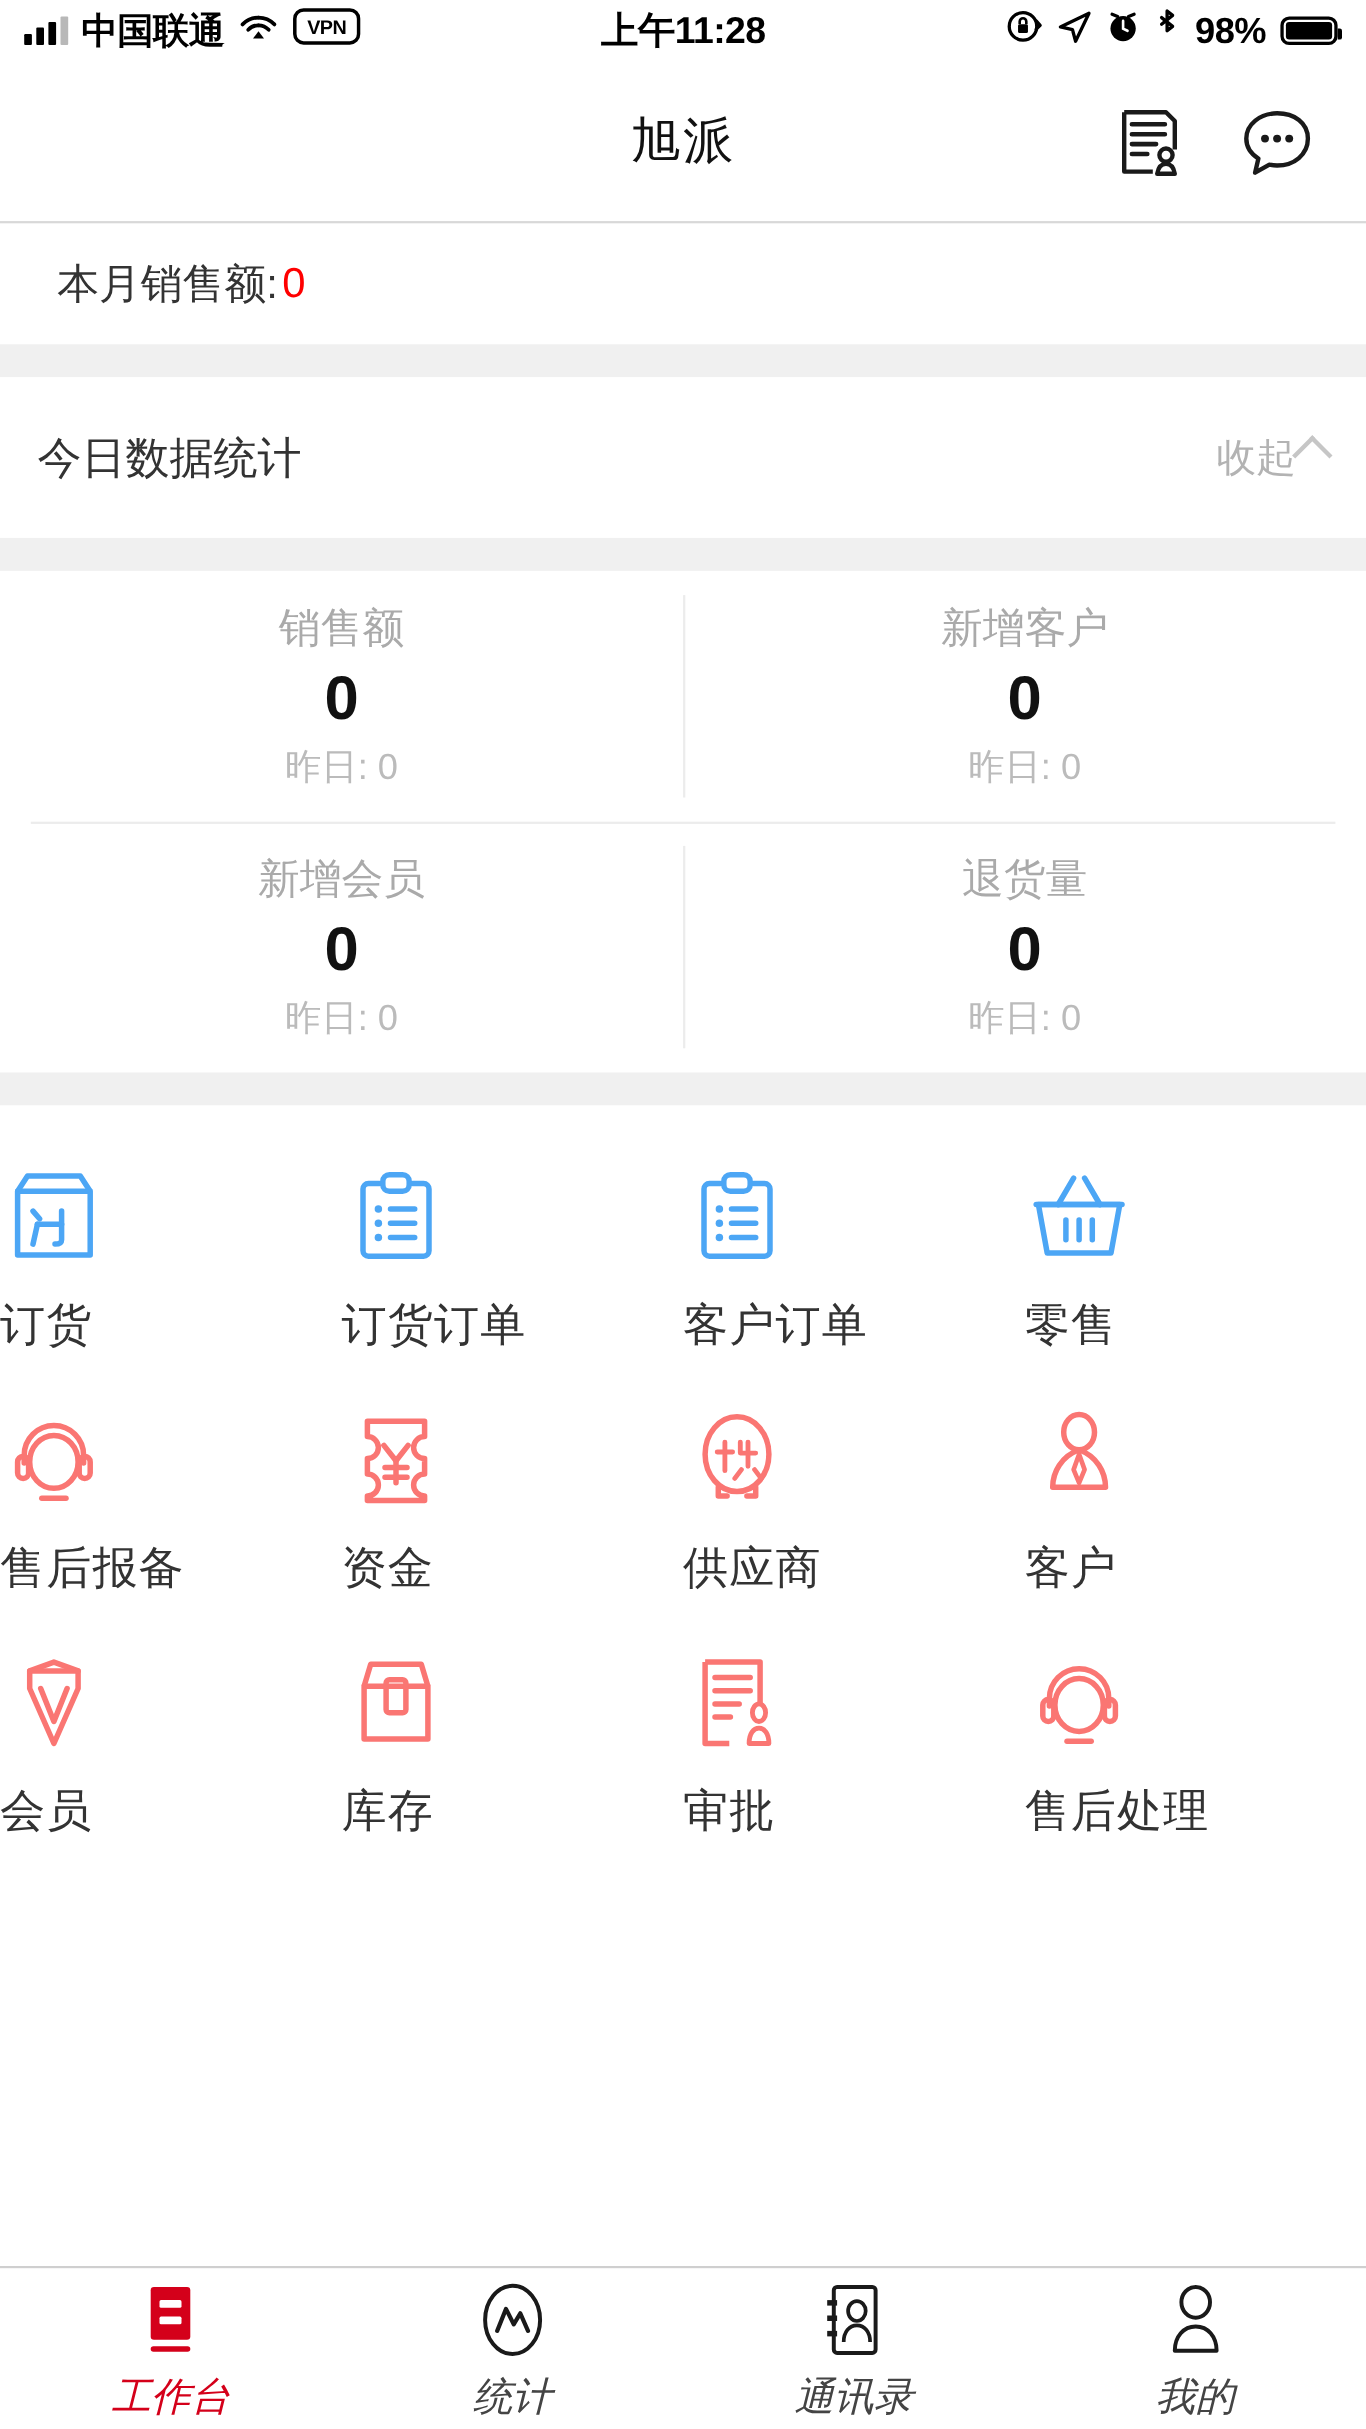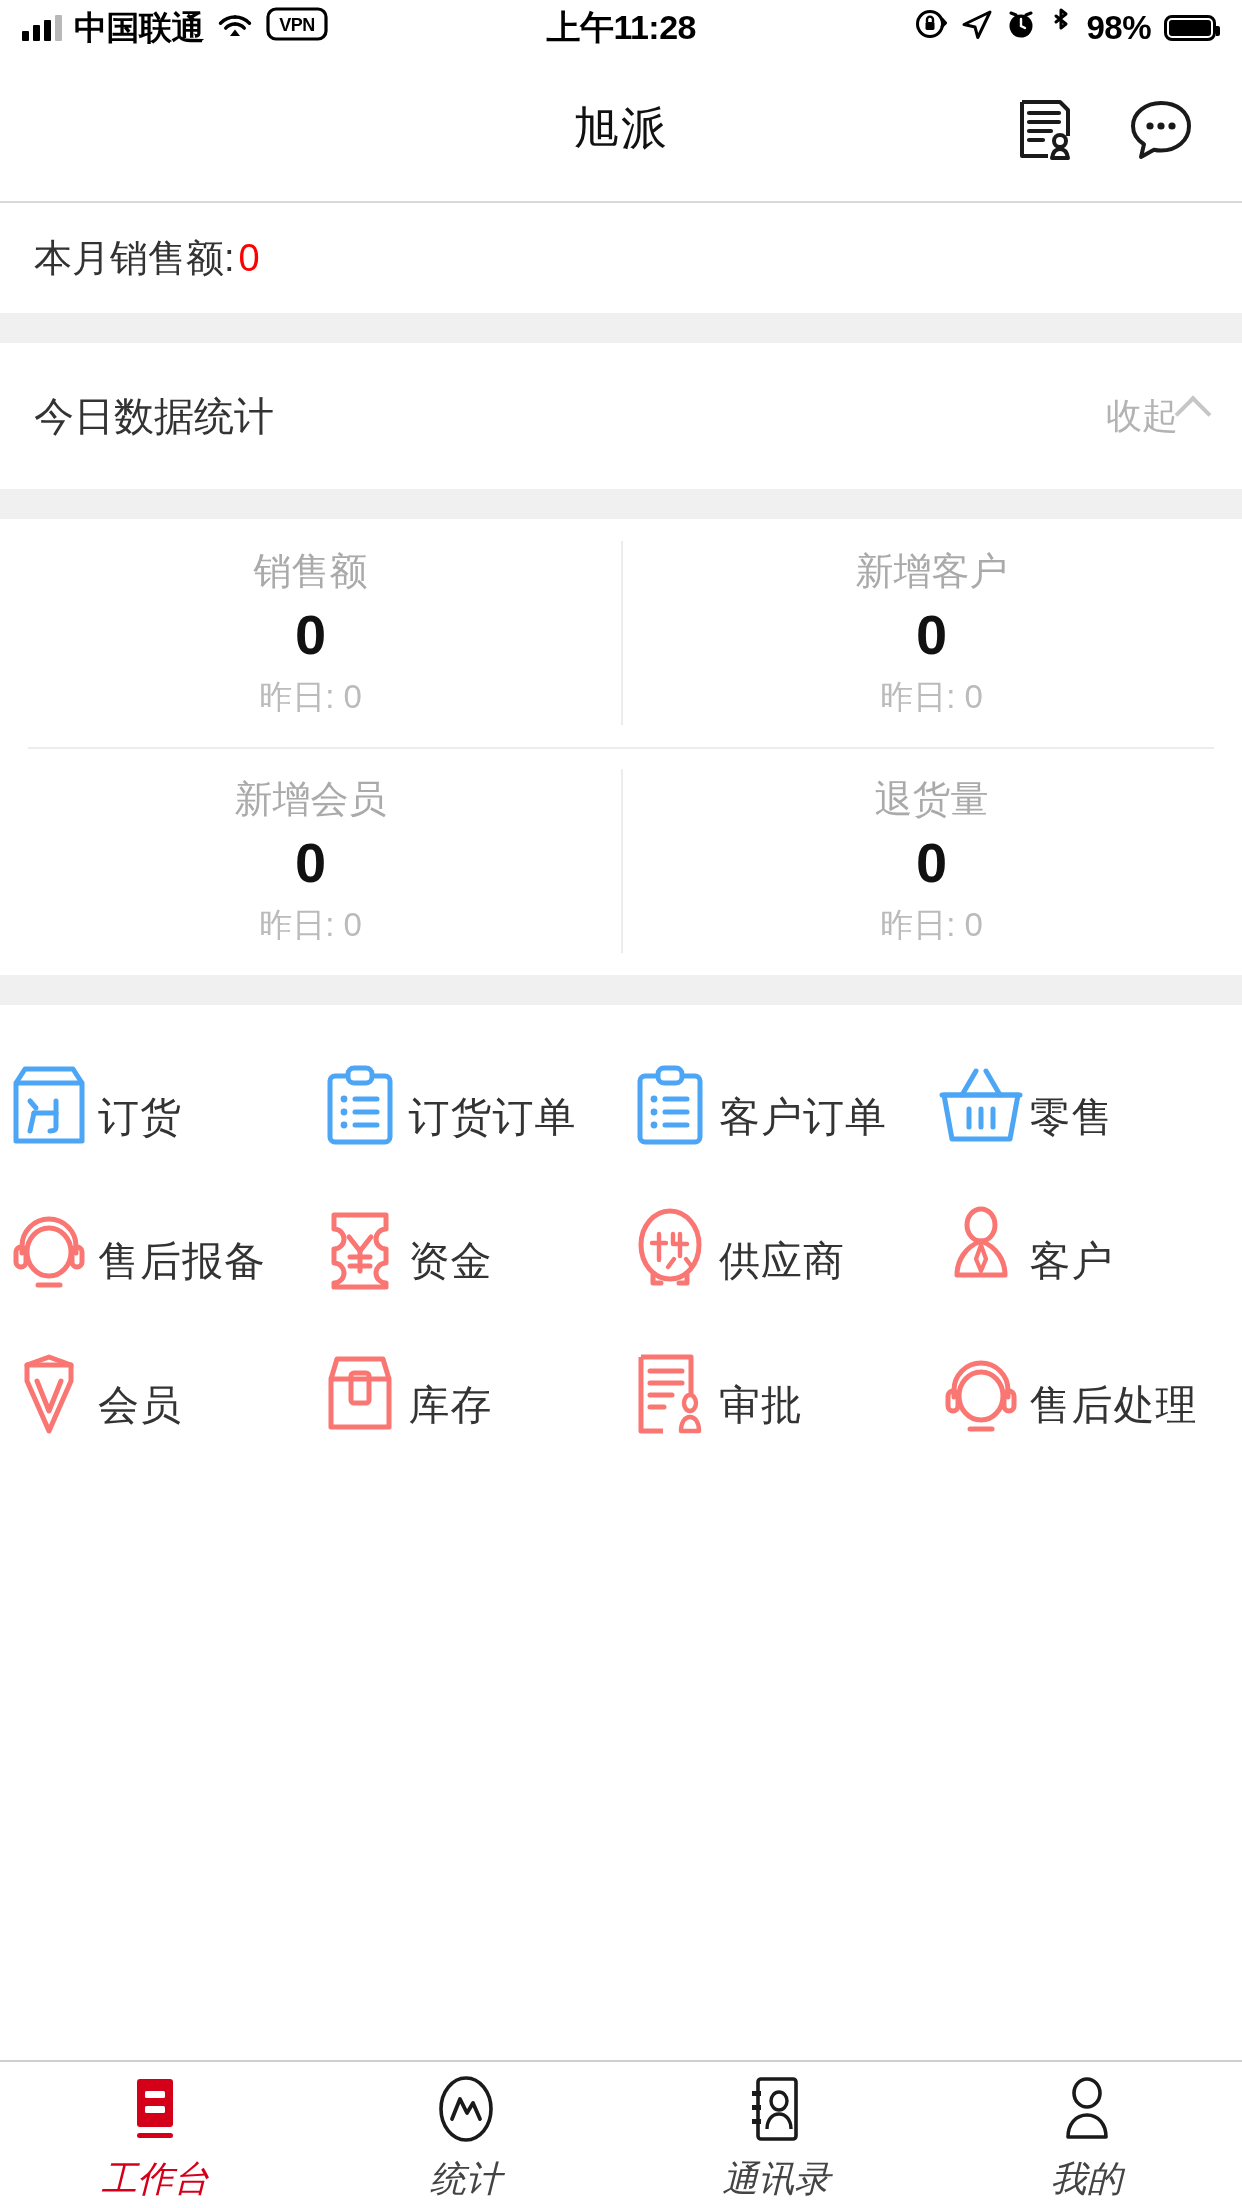--- a/index.html
+++ b/index.html
@@ -57,21 +57,21 @@
   }
   .nav-actions{
     margin-left:auto;display:flex;align-items:center;gap:50px;
     padding-right:48px;position:relative;z-index:2;
   }
   .nav-ico{width:66px;height:66px;display:block;}
 
   
   .month-row{
     height:110px;display:flex;align-items:center;
-    padding-left:34px;background:#fff;
+    padding-left:52px;background:#fff;
     font-size:38px;color:#333;
   }
   .month-row .val{color:#ff0000;margin-left:4px;}
 
   .gap{height:30px;background:#f0f0f0;width:100%;}
 
   
   .sec-head{
     height:146px;display:flex;align-items:center;
     padding:0 36px 0 34px;background:#fff;
@@ -105,21 +105,21 @@
   }
   .stat-label{font-size:38px;color:#aaaaaa;margin-bottom:6px;}
   .stat-value{font-size:56px;color:#111;font-weight:700;line-height:1.15;}
   .stat-sub{font-size:33px;color:#bbbbbb;margin-top:8px;}
 
   
   .apps{background:#fff;padding:24px 0 10px;}
   .app-row{display:flex;}
   .app-cell{
     flex:1;
-    display:flex;flex-direction:row;align-items:center;
+    display:flex;flex-direction:column;
     padding:28px 0 18px;
   }
   .app-ico{width:98px;height:98px;display:block;}
   .app-label{
     margin-top:22px;font-size:41px;color:#333;letter-spacing:1px;
     white-space:nowrap;
   }
 
   
   .tabbar{

